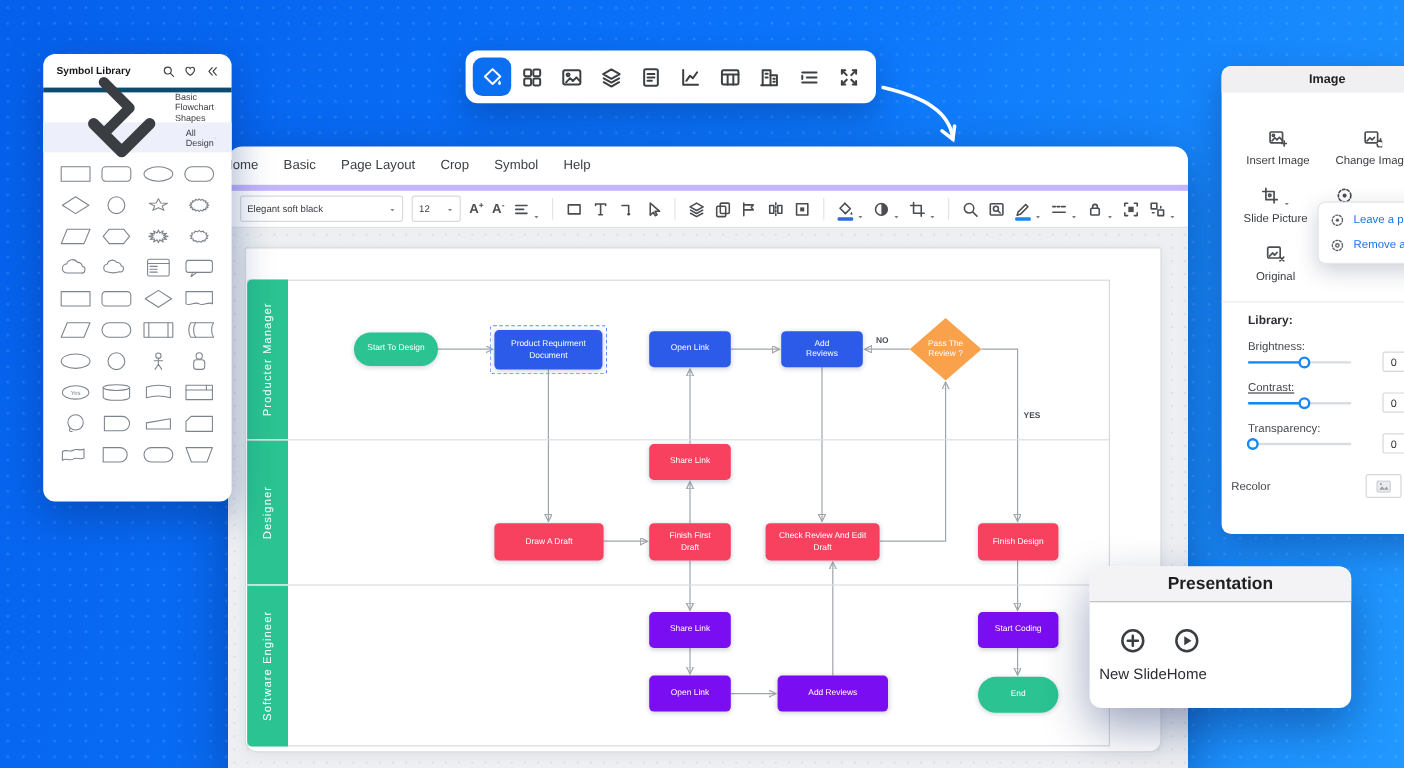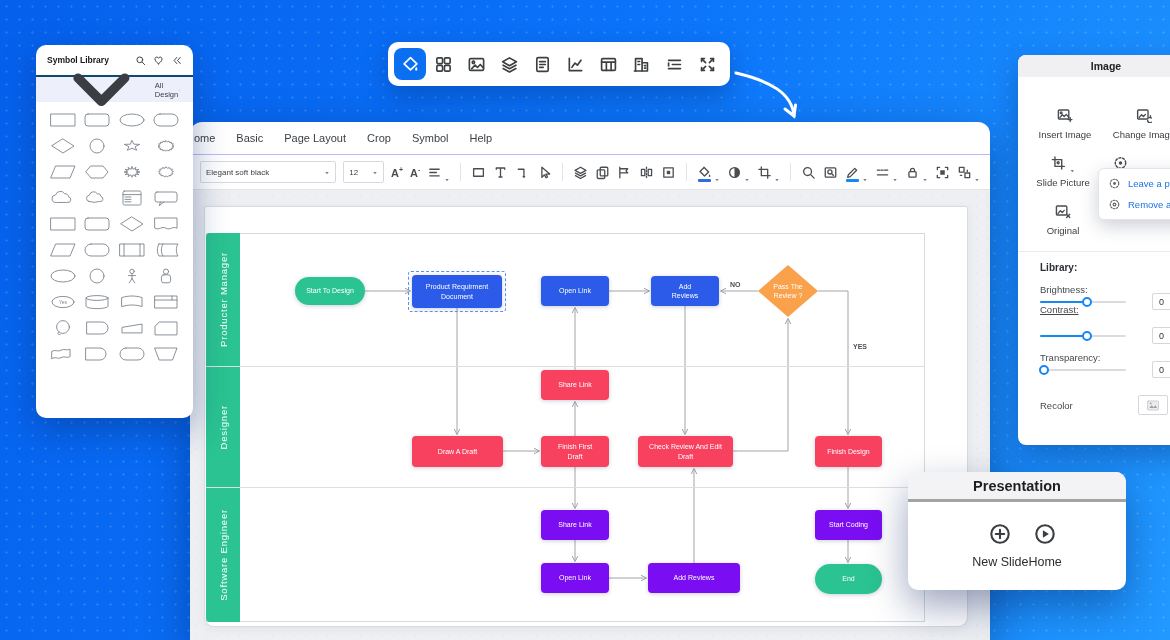--- a/index.html
+++ b/index.html
@@ -11,21 +11,21 @@
     background-size:13px 13px;}
   .icon{display:inline-flex;align-items:center;justify-content:center;}
   .icon svg{width:100%;height:100%;fill:none;stroke:currentColor;stroke-width:1.4;
     stroke-linecap:round;stroke-linejoin:round;}
   .caret{width:6px;height:6px;color:#7a7f86;flex:none;}
   .caret svg{stroke:none;}
 
   
   #symbol-panel{position:absolute;left:36px;top:45px;width:157px;height:373px;z-index:50;
     background:#fff;border-radius:10px;box-shadow:0 12px 34px rgba(7,40,110,.4);}
-  #sp-header{display:flex;align-items:center;height:32px;padding:0 11px;border-bottom:2px solid #0c4a6e;}
+  #sp-header{display:flex;align-items:center;height:32px;padding:0 11px;border-bottom:4px solid #0c4a6e;}
   #sp-title{font-size:8.5px;font-weight:bold;color:#17181a;flex:1;}
   #sp-header .icon{width:11px;height:11px;color:#3c4043;margin-left:7px;}
   #sp-cats .cat{display:flex;align-items:center;height:25px;padding:0 12px;font-size:7.5px;color:#3a3d42;}
   #sp-cats .cat.active{background:#edf0fb;}
   #sp-cats .cat-label{flex:1;}
   #sp-cats .x{width:8px;height:8px;color:#b4b8bd;}
   #sp-grid{display:grid;grid-template-columns:repeat(4,1fr);gap:8px 4px;padding:9px 12px;}
   #sp-grid .shape{width:30px;height:18px;color:#7e848d;}
   #sp-grid .shape svg{stroke-width:.9;}
   .shape-txt{font-size:5px;fill:#7e848d;stroke:none;}
@@ -41,21 +41,21 @@
 
   #hint-arrow{position:absolute;left:728px;top:66px;width:86px;height:60px;z-index:35;}
   #hint-arrow svg{width:100%;height:100%;fill:none;stroke:#fff;stroke-width:3;stroke-linecap:round;}
 
   
   #window{position:absolute;left:190px;top:122px;width:800px;height:518px;z-index:10;
     background:#fff;border-radius:12px 12px 0 0;box-shadow:0 14px 44px rgba(5,30,90,.45);}
   #menubar{display:flex;align-items:center;height:32px;padding-left:0;gap:21px;}
   #menubar .menu{font-size:11px;color:#3a3f44;}
   #menubar .menu:first-child{margin-left:-4px;}
-  #ribbon{display:flex;align-items:center;height:36px;border-top:1px solid #c4b5fd;
+  #ribbon{display:flex;align-items:center;height:36px;border-top:5px solid #c4b5fd;
     border-bottom:1px solid #e3e4e7;padding:0 10px;gap:7px;justify-content:center;}
   .rb-select{display:flex;align-items:center;border:1px solid #d8dadd;border-radius:2px;
     height:22px;padding:0 5px;color:#3a3d42;font-size:8px;gap:4px;}
   .rb-icon{position:relative;display:flex;align-items:center;gap:2px;color:#4a4d52;}
   .rb-icon .icon{width:15px;height:15px;}
   .rb-icon .ink{position:absolute;left:1px;bottom:-2px;width:13px;height:2.4px;border-radius:1px;}
   .rb-sep{width:1px;height:18px;background:#e3e4e7;margin:0 3px;}
   .rb-text{font-size:11px;font-weight:bold;color:#4a4d52;line-height:1;}
   .rb-text sup{font-size:7px;}
 
@@ -109,23 +109,23 @@
     border-radius:50%;transform:translate(-50%,-50%);}
   .ip-val{position:absolute;width:46px;height:17px;border:1px solid #d5d7da;border-radius:2px;
     font-size:9px;color:#333;display:flex;align-items:center;padding-left:6px;background:#fff;}
   #ip-recolor-box{position:absolute;width:30px;height:20px;border:1px solid #d5d7da;border-radius:2px;
     display:flex;align-items:center;justify-content:center;background:#fff;}
   #ip-recolor-box .icon{width:16px;height:13px;}
 
   
   #present-panel{position:absolute;left:908px;top:472px;width:218px;height:118px;z-index:45;
     background:#fff;border-radius:10px;box-shadow:0 16px 38px rgba(7,30,90,.4);}
-  #pp-header{height:30px;background:#f3f3f5;border-bottom:3px solid #a3a3a3;border-radius:10px 10px 0 0;
+  #pp-header{height:30px;background:#f3f3f5;border-bottom:1px solid #a3a3a3;border-radius:10px 10px 0 0;
     display:flex;align-items:center;justify-content:center;font-size:14.5px;font-weight:bold;color:#1e1f21;}
-  #pp-body{display:flex;justify-content:center;align-items:center;height:86px;padding:0 8px;}
+  #pp-body{display:flex;justify-content:flex-start;align-items:center;height:86px;padding:0 8px;}
   .pp-action{display:flex;flex-direction:column;align-items:center;gap:9px;color:#2b2d30;}
   .pp-action .icon{width:24px;height:24px;color:#3a3d42;}
   .pp-action span{font-size:12.5px;}
 </style>
 </head>
 <body>
 
 <div id="symbol-panel">
   <div id="sp-header">
     <span id="sp-title">Symbol Library</span>
@@ -140,20 +140,33 @@
           <path d="M8 12.8C8 12.8 2.8 9.3 2.8 5.9 2.8 4.1 4.1 3 5.5 3 6.6 3 7.6 3.7 8 4.7 8.4 3.7 9.4 3 10.5 3 11.9 3 13.2 4.1 13.2 5.9 13.2 9.3 8 12.8 8 12.8Z"></path>
         </svg>
       </span>
       <span class="icon">
         <svg viewBox="0 0 16 16">
           <path d="M8.5 3.5L4.5 8l4 4.5M13.5 3.5L9.5 8l4 4.5"></path>
         </svg>
       </span>
     </div>
   <div id="sp-cats">
+      <div class="cat">
+        <span class="icon">
+          <svg viewBox="0 0 16 16">
+            <path d="M6.3 4.5L9.8 8l-3.5 3.5"></path>
+          </svg>
+        </span>
+        <span class="cat-label">Basic Flowchart Shapes</span>
+        <span class="icon x">
+          <svg viewBox="0 0 16 16">
+            <path d="M4.5 4.5l7 7M11.5 4.5l-7 7"></path>
+          </svg>
+        </span>
+      </div>
       <div class="cat active">
         <span class="icon">
           <svg viewBox="0 0 16 16">
             <path d="M4.5 6.3L8 9.8l3.5-3.5"></path>
           </svg>
         </span>
         <span class="cat-label">All Design</span>
         <span class="icon x">
           <svg viewBox="0 0 16 16">
             <path d="M4.5 4.5l7 7M11.5 4.5l-7 7"></path>
@@ -868,33 +881,33 @@
       </div>
     </div>
   <div id="ip-effect">
       <span class="ip-sec-label" style="left: 22px; top: 10px;">Library:</span>
       <span class="ip-sl-label" style="left: 22px; top: 32px;">Brightness:</span>
       <div class="ip-track" style="left: 22px; top: 49px;">
         <div class="ip-fill" style="width: 55%;"></div>
         <div class="ip-thumb" style="left: 55%;"></div>
       </div>
       <div class="ip-val" style="left: 134px; top: 41px;">0</div>
-      <span class="ip-sl-label" style="left: 22px; top: 52px; text-decoration: underline;">Contrast:</span>
+      <span class="ip-sl-label" style="left: 22px; top: 66px; text-decoration: underline;">Contrast:</span>
       <div class="ip-track" style="left: 22px; top: 83px;">
         <div class="ip-fill" style="width: 55%;"></div>
         <div class="ip-thumb" style="left: 55%;"></div>
       </div>
       <div class="ip-val" style="left: 134px; top: 75px;">0</div>
       <span class="ip-sl-label" style="left: 22px; top: 100px;">Transparency:</span>
       <div class="ip-track" style="left: 22px; top: 117px;">
         <div class="ip-fill" style="width: 5%;"></div>
         <div class="ip-thumb" style="left: 5%;"></div>
       </div>
       <div class="ip-val" style="left: 134px; top: 109px;">0</div>
-      <span class="ip-sl-label" style="left: 22px; top: 148px; text-align: center;">Recolor</span>
+      <span class="ip-sl-label" style="left: 8px; top: 148px; text-align: center;">Recolor</span>
       <div id="ip-recolor-box" style="left: 120px; top: 143px;">
         <span class="icon">
           <svg viewBox="0 0 16 16">
             <rect x="1.2" y="2.4" width="13.6" height="11.2" rx="1" fill="#e9ebee" stroke="#c5c8cd" stroke-width="1"></rect>
             <path d="M3.4 11.2l3-3.6 2.4 2.8 2.2-2.6 2 3.4z" fill="#9aa0a6" stroke="none"></path>
             <circle cx="5.2" cy="5.4" r="1.1" fill="#9aa0a6" stroke="none"></circle>
           </svg>
         </span>
       </div>
     </div>

